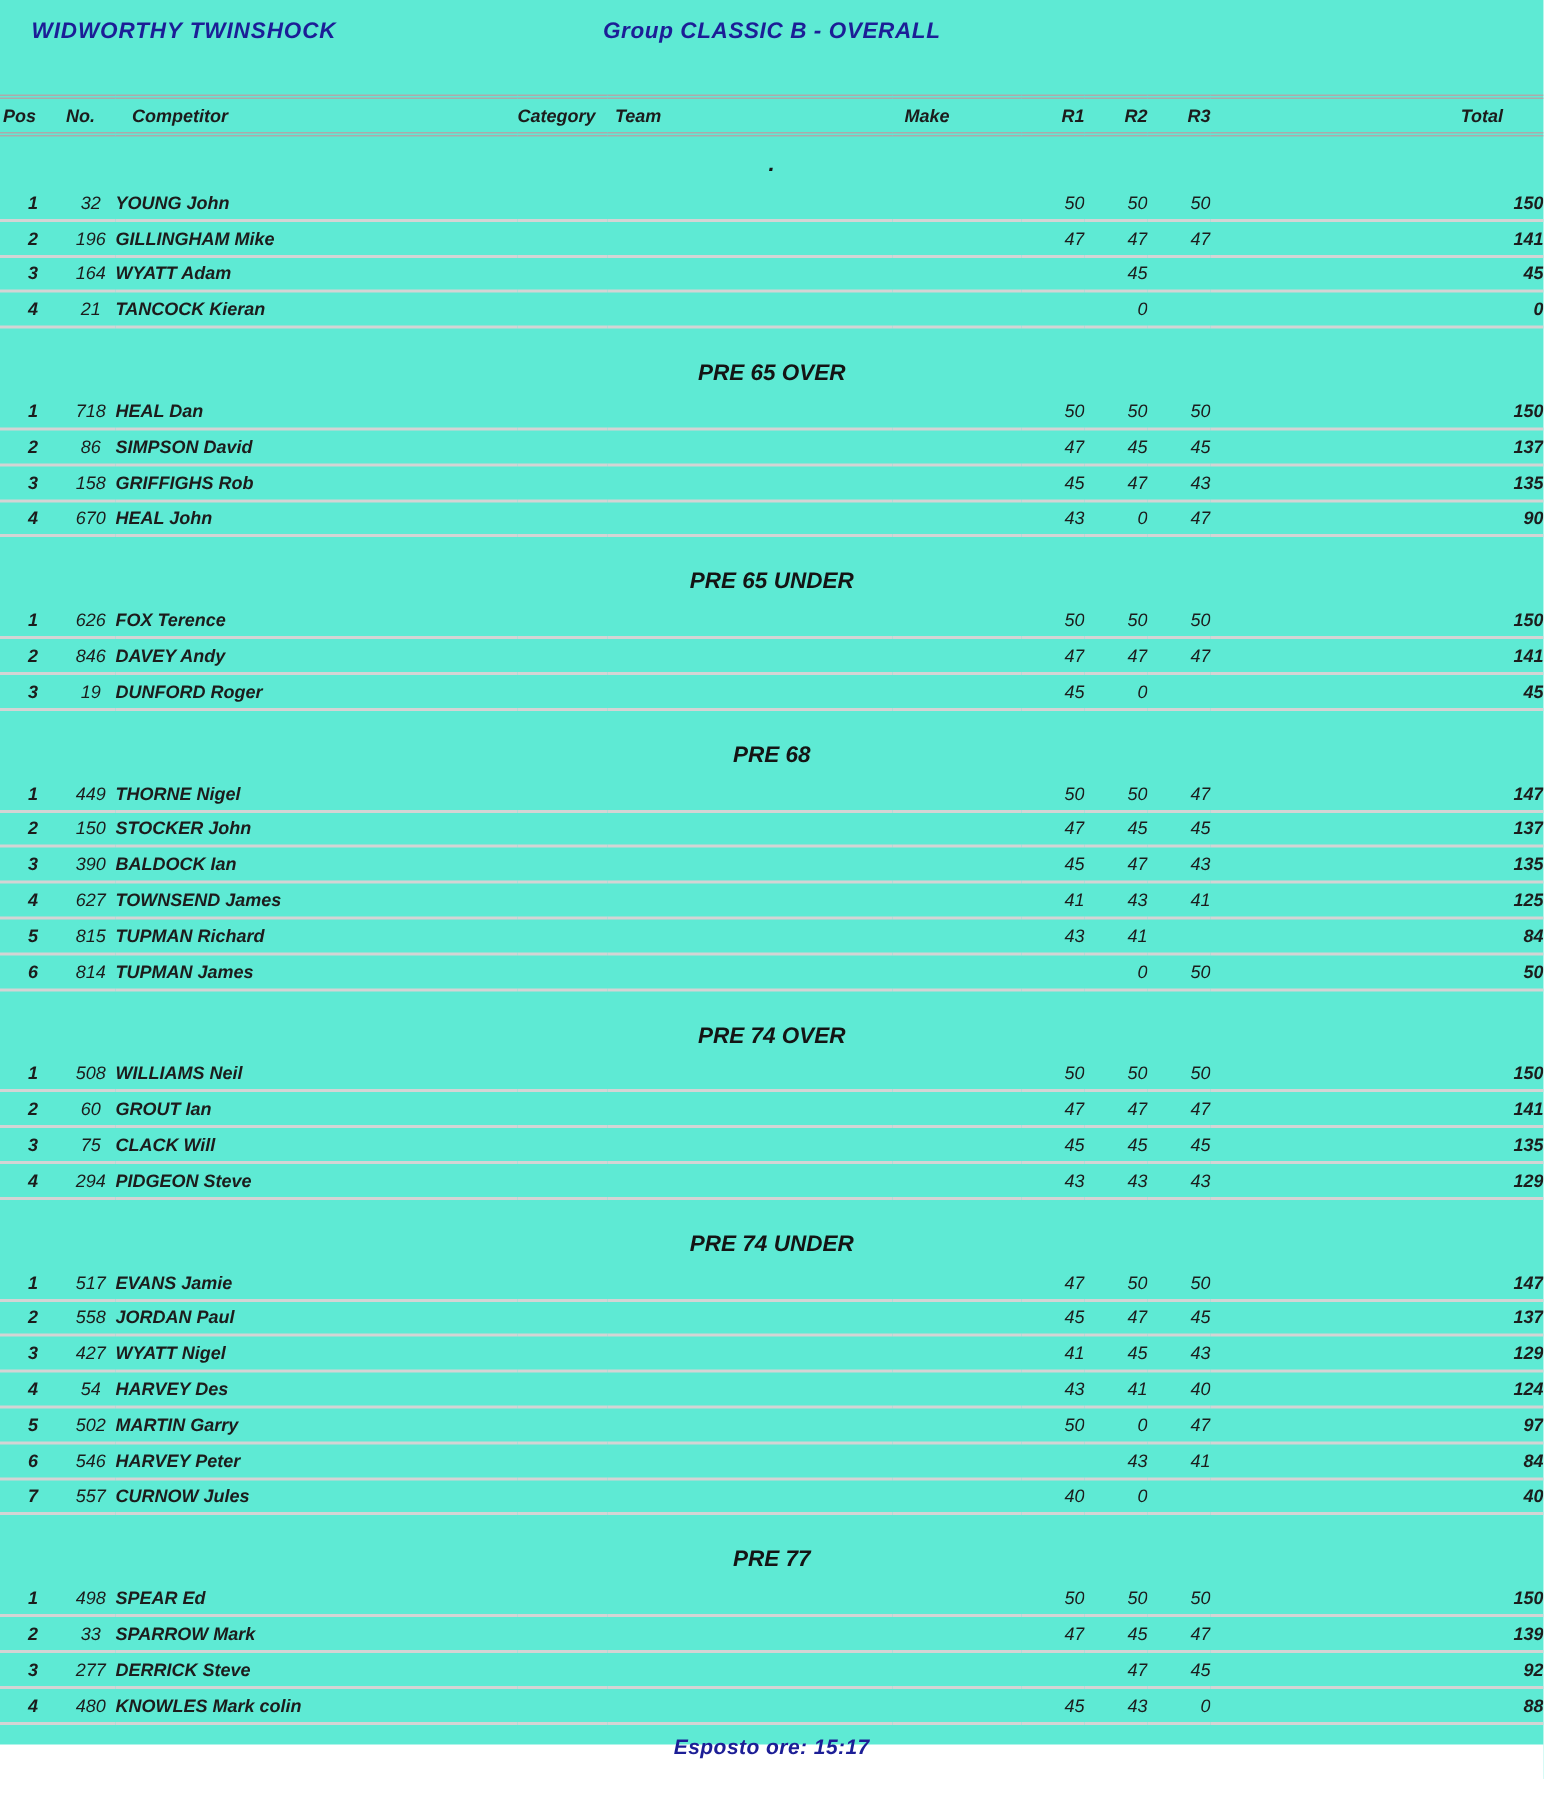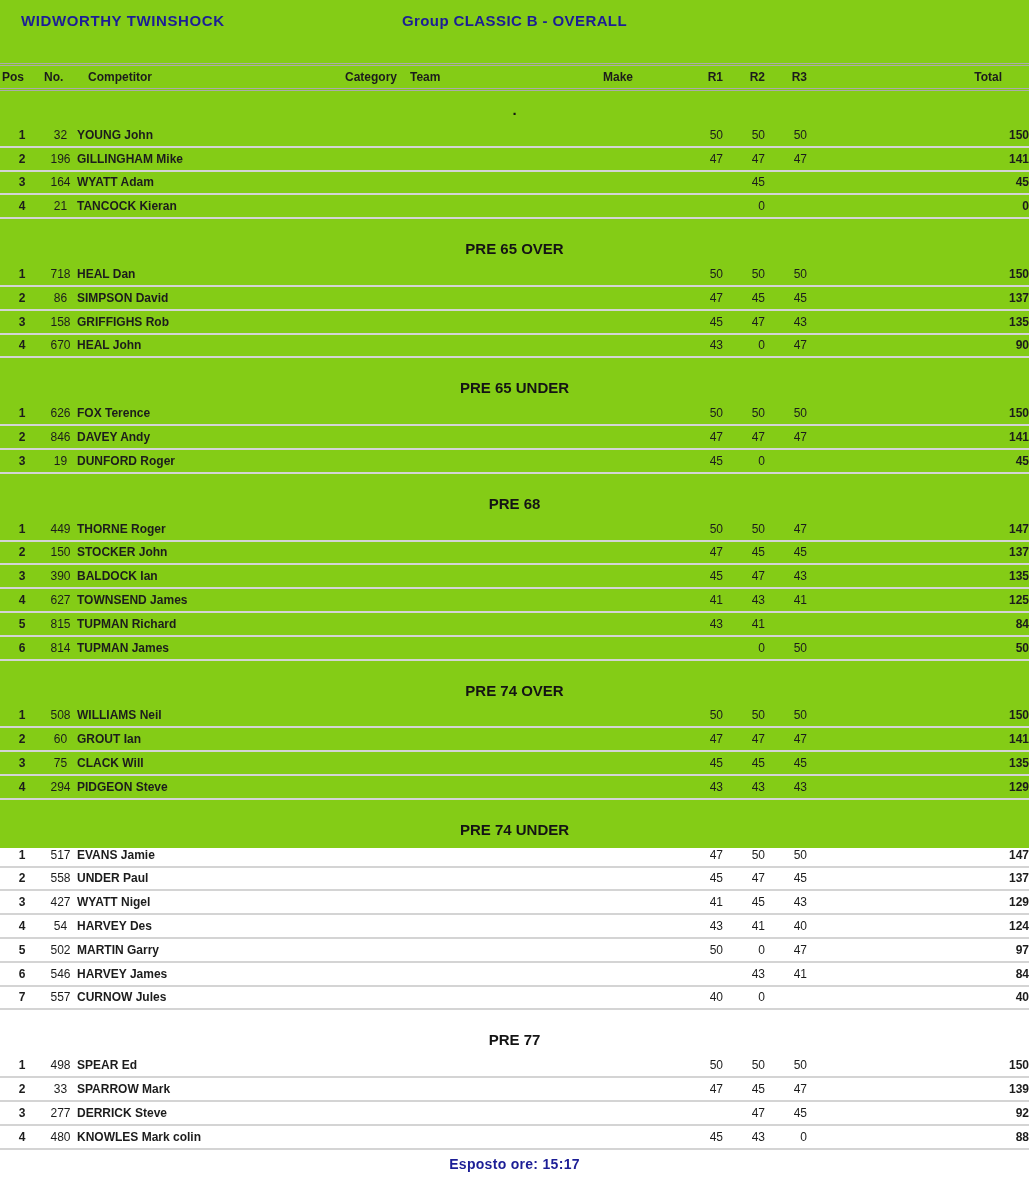--- a/index.html
+++ b/index.html
@@ -8,22 +8,23 @@
     background: #ffffff;
     width: 1029px;
     height: 1200px;
     overflow: hidden;
     font-family: "Liberation Sans", sans-serif;
     color: #1c1c1c;
   }
   .page {
     position: relative;
     width: 1029px;
-    height: 848px;
-    background: #84cc16;
+    height: 1163px;
+    background: #5eead4;
+    font-style: italic;
   }
   .page-header {
     position: relative;
     height: 63px;
   }
   .club-title {
     position: absolute;
     left: 21px;
     top: 12px;
     font-size: 15px;
@@ -296,21 +297,21 @@
           <td class="col-r2">0</td>
           <td class="col-r3"></td>
           <td class="col-total">45</td>
         </tr>
         <tr class="section-row">
           <td colspan="10">PRE 68</td>
         </tr>
         <tr class="data-row">
           <td class="col-pos">1</td>
           <td class="col-no">449</td>
-          <td class="col-competitor">THORNE Roger</td>
+          <td class="col-competitor">THORNE Nigel</td>
           <td class="col-category"></td>
           <td class="col-team"></td>
           <td class="col-make"></td>
           <td class="col-r1">50</td>
           <td class="col-r2">50</td>
           <td class="col-r3">47</td>
           <td class="col-total">147</td>
         </tr>
         <tr class="data-row">
           <td class="col-pos">2</td>
@@ -434,21 +435,21 @@
           <td class="col-team"></td>
           <td class="col-make"></td>
           <td class="col-r1">47</td>
           <td class="col-r2">50</td>
           <td class="col-r3">50</td>
           <td class="col-total">147</td>
         </tr>
         <tr class="data-row">
           <td class="col-pos">2</td>
           <td class="col-no">558</td>
-          <td class="col-competitor">UNDER Paul</td>
+          <td class="col-competitor">JORDAN Paul</td>
           <td class="col-category"></td>
           <td class="col-team"></td>
           <td class="col-make"></td>
           <td class="col-r1">45</td>
           <td class="col-r2">47</td>
           <td class="col-r3">45</td>
           <td class="col-total">137</td>
         </tr>
         <tr class="data-row">
           <td class="col-pos">3</td>
@@ -482,21 +483,21 @@
           <td class="col-team"></td>
           <td class="col-make"></td>
           <td class="col-r1">50</td>
           <td class="col-r2">0</td>
           <td class="col-r3">47</td>
           <td class="col-total">97</td>
         </tr>
         <tr class="data-row">
           <td class="col-pos">6</td>
           <td class="col-no">546</td>
-          <td class="col-competitor">HARVEY James</td>
+          <td class="col-competitor">HARVEY Peter</td>
           <td class="col-category"></td>
           <td class="col-team"></td>
           <td class="col-make"></td>
           <td class="col-r1"></td>
           <td class="col-r2">43</td>
           <td class="col-r3">41</td>
           <td class="col-total">84</td>
         </tr>
         <tr class="data-row">
           <td class="col-pos">7</td>

